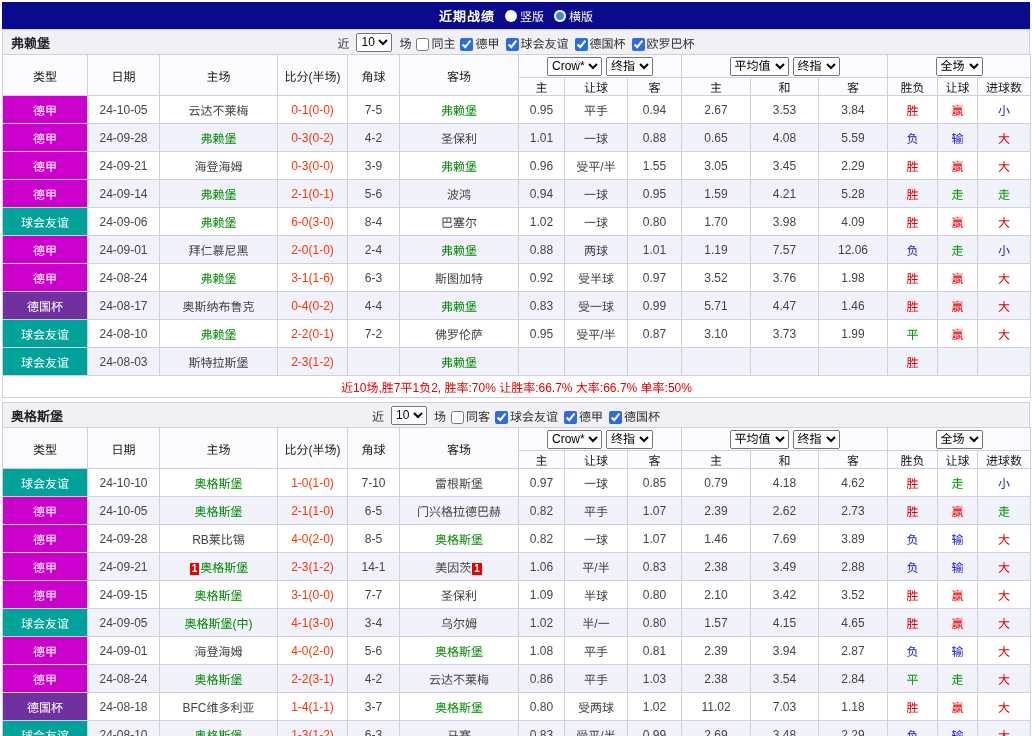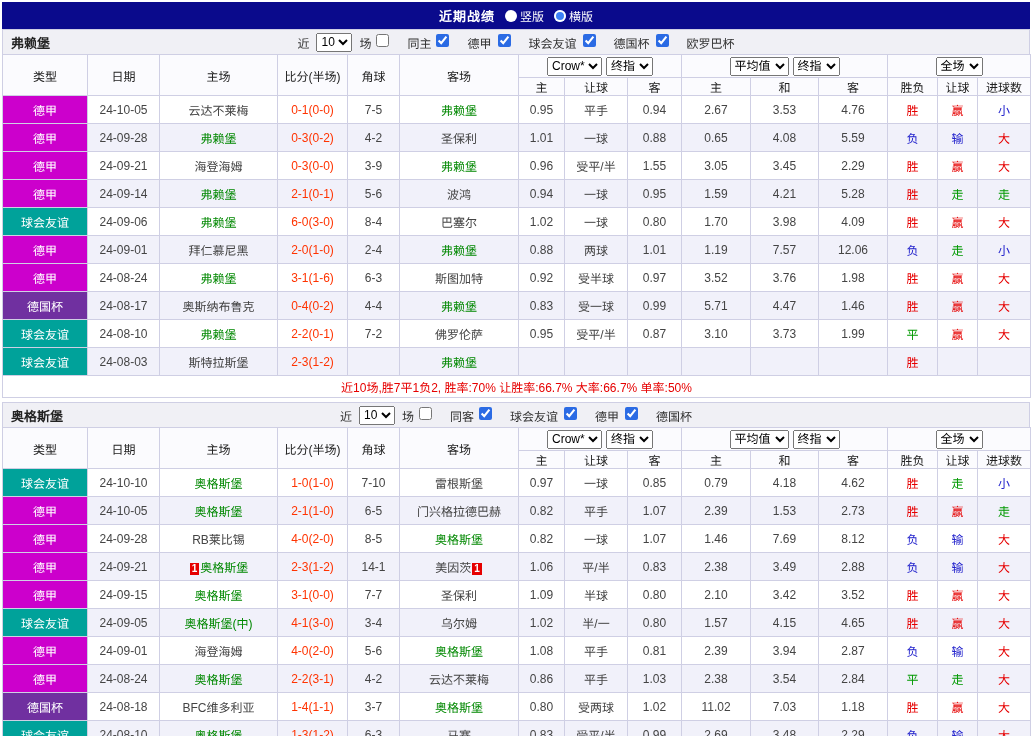--- a/index.html
+++ b/index.html
@@ -29,21 +29,21 @@
   .section{margin-top:0;}
   .section + .section{margin-top:4px;}
   .section-title{
     position:relative;height:24px;background:var(--titleBg,#f0f0f5);
     border:1px solid var(--border,#cfcfe4);border-bottom:none;
     display:flex;align-items:center;justify-content:center;
     font-size:12px;color:#333;white-space:nowrap;
   }
   .team-name{position:absolute;left:8px;font-weight:bold;font-size:13px;color:#222;}
   .filters{display:flex;align-items:center;gap:5px;}
-  .filters label{display:inline-flex;align-items:flex-start;gap:18px;cursor:pointer;}
+  .filters label{display:inline-flex;align-items:flex-end;gap:2px;cursor:pointer;}
   .league-filters{display:inline-flex;align-items:center;gap:6px;}
   input[type=checkbox]{width:13px;height:13px;margin:0;accent-color:var(--checkAccent,#2b6be4);}
   select.sel{font-size:12px;height:19px;padding:0;margin:0 2px;vertical-align:middle;}
 
   
   table{border-collapse:collapse;table-layout:fixed;width:1028px;font-size:12px;}
   th,td{
     border:1px solid var(--border,#cfcfe4);
     text-align:center;padding:0;overflow:hidden;white-space:nowrap;
   }
@@ -167,21 +167,21 @@
             <td class="td-date">24-10-05</td>
             <td class="td-team"><span>云达不莱梅</span></td>
             <td class="td-score">0-1(0-0)</td>
             <td class="td-corner">7-5</td>
             <td class="td-team"><span class="focus">弗赖堡</span></td>
             <td class="td-odds">0.95</td>
             <td class="td-odds">平手</td>
             <td class="td-odds">0.94</td>
             <td class="td-odds">2.67</td>
             <td class="td-odds">3.53</td>
-            <td class="td-odds">4.76</td>
+            <td class="td-odds">3.84</td>
             <td class="td-res res-red">胜</td>
             <td class="td-res res-red">赢</td>
             <td class="td-res res-blue">小</td>
           </tr>
           <tr>
             <td class="td-league" style="background: rgb(204, 0, 204);">德甲</td>
             <td class="td-date">24-09-28</td>
             <td class="td-team"><span class="focus">弗赖堡</span></td>
             <td class="td-score">0-3(0-2)</td>
             <td class="td-corner">4-2</td>
@@ -438,39 +438,39 @@
             <td class="td-league" style="background: rgb(204, 0, 204);">德甲</td>
             <td class="td-date">24-10-05</td>
             <td class="td-team"><span class="focus">奥格斯堡</span></td>
             <td class="td-score">2-1(1-0)</td>
             <td class="td-corner">6-5</td>
             <td class="td-team"><span>门兴格拉德巴赫</span></td>
             <td class="td-odds">0.82</td>
             <td class="td-odds">平手</td>
             <td class="td-odds">1.07</td>
             <td class="td-odds">2.39</td>
-            <td class="td-odds">1.53</td>
+            <td class="td-odds">2.62</td>
             <td class="td-odds">2.73</td>
             <td class="td-res res-red">胜</td>
             <td class="td-res res-red">赢</td>
             <td class="td-res res-green">走</td>
           </tr>
           <tr>
             <td class="td-league" style="background: rgb(204, 0, 204);">德甲</td>
             <td class="td-date">24-09-28</td>
             <td class="td-team"><span>RB莱比锡</span></td>
             <td class="td-score">4-0(2-0)</td>
             <td class="td-corner">8-5</td>
             <td class="td-team"><span class="focus">奥格斯堡</span></td>
             <td class="td-odds">0.82</td>
             <td class="td-odds">一球</td>
             <td class="td-odds">1.07</td>
             <td class="td-odds">1.46</td>
             <td class="td-odds">7.69</td>
-            <td class="td-odds">8.12</td>
+            <td class="td-odds">3.89</td>
             <td class="td-res res-blue">负</td>
             <td class="td-res res-blue">输</td>
             <td class="td-res res-red">大</td>
           </tr>
           <tr>
             <td class="td-league" style="background: rgb(204, 0, 204);">德甲</td>
             <td class="td-date">24-09-21</td>
             <td class="td-team"><span class="rc">1</span><span class="focus">奥格斯堡</span></td>
             <td class="td-score">2-3(1-2)</td>
             <td class="td-corner">14-1</td>

